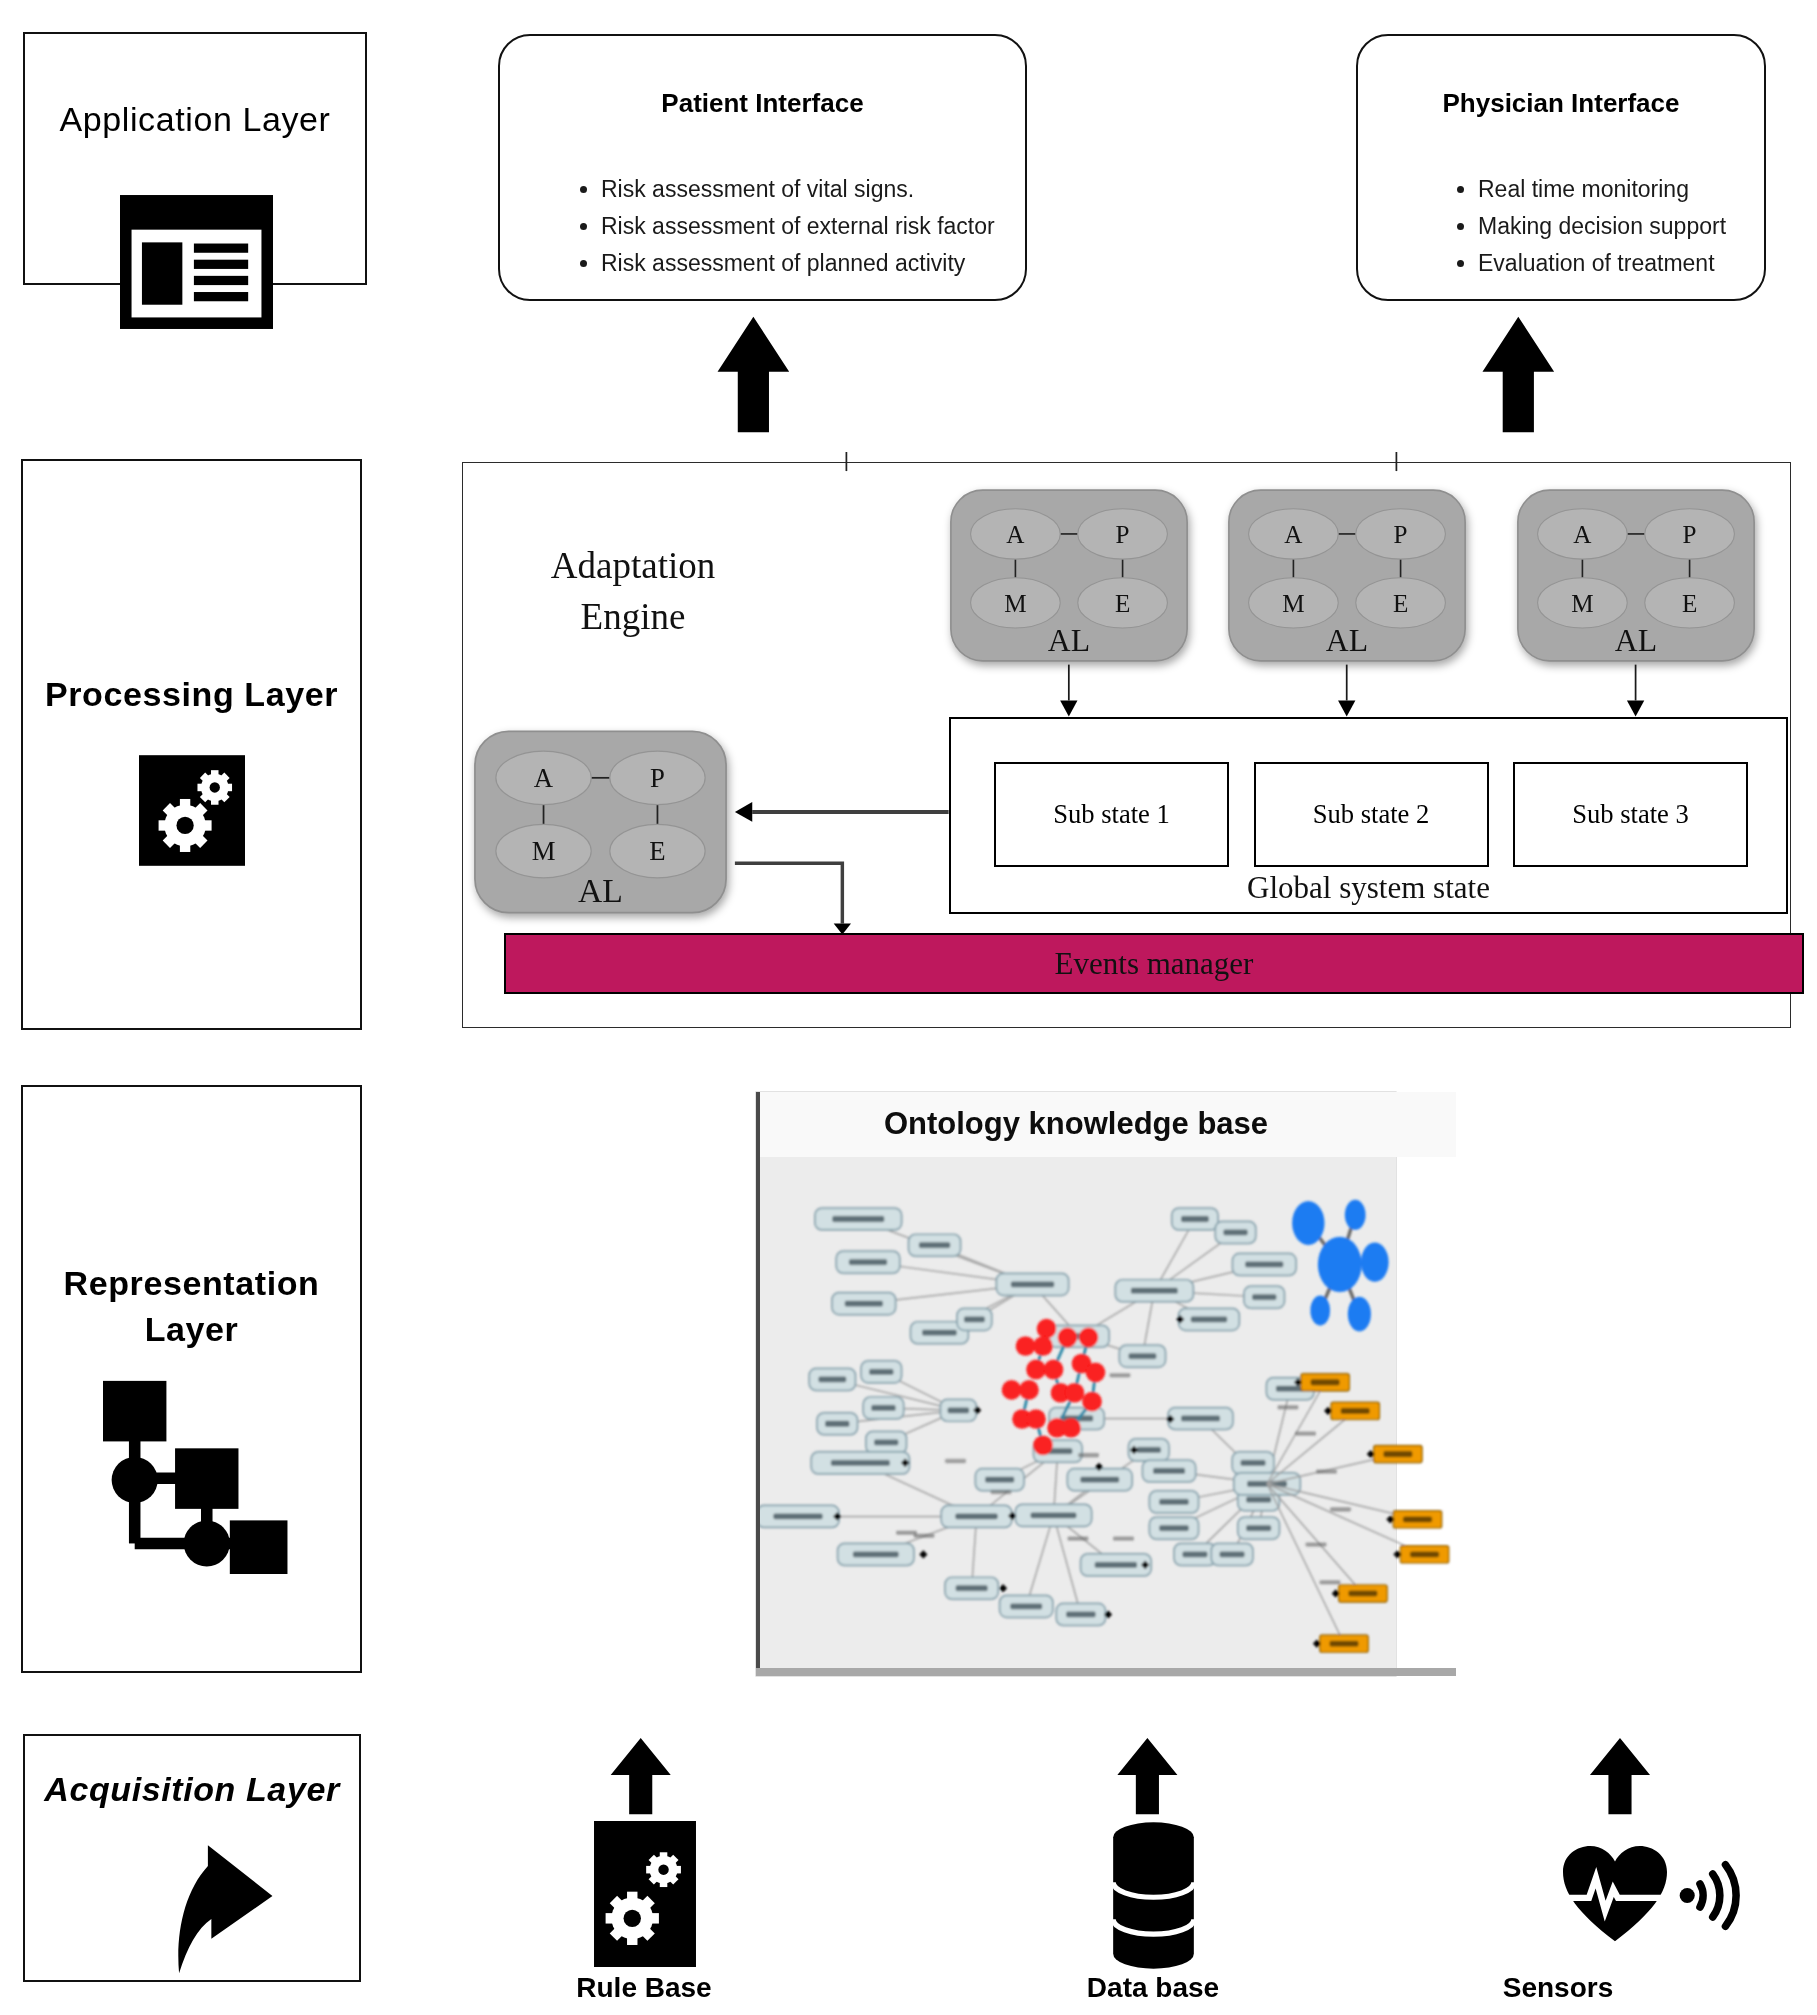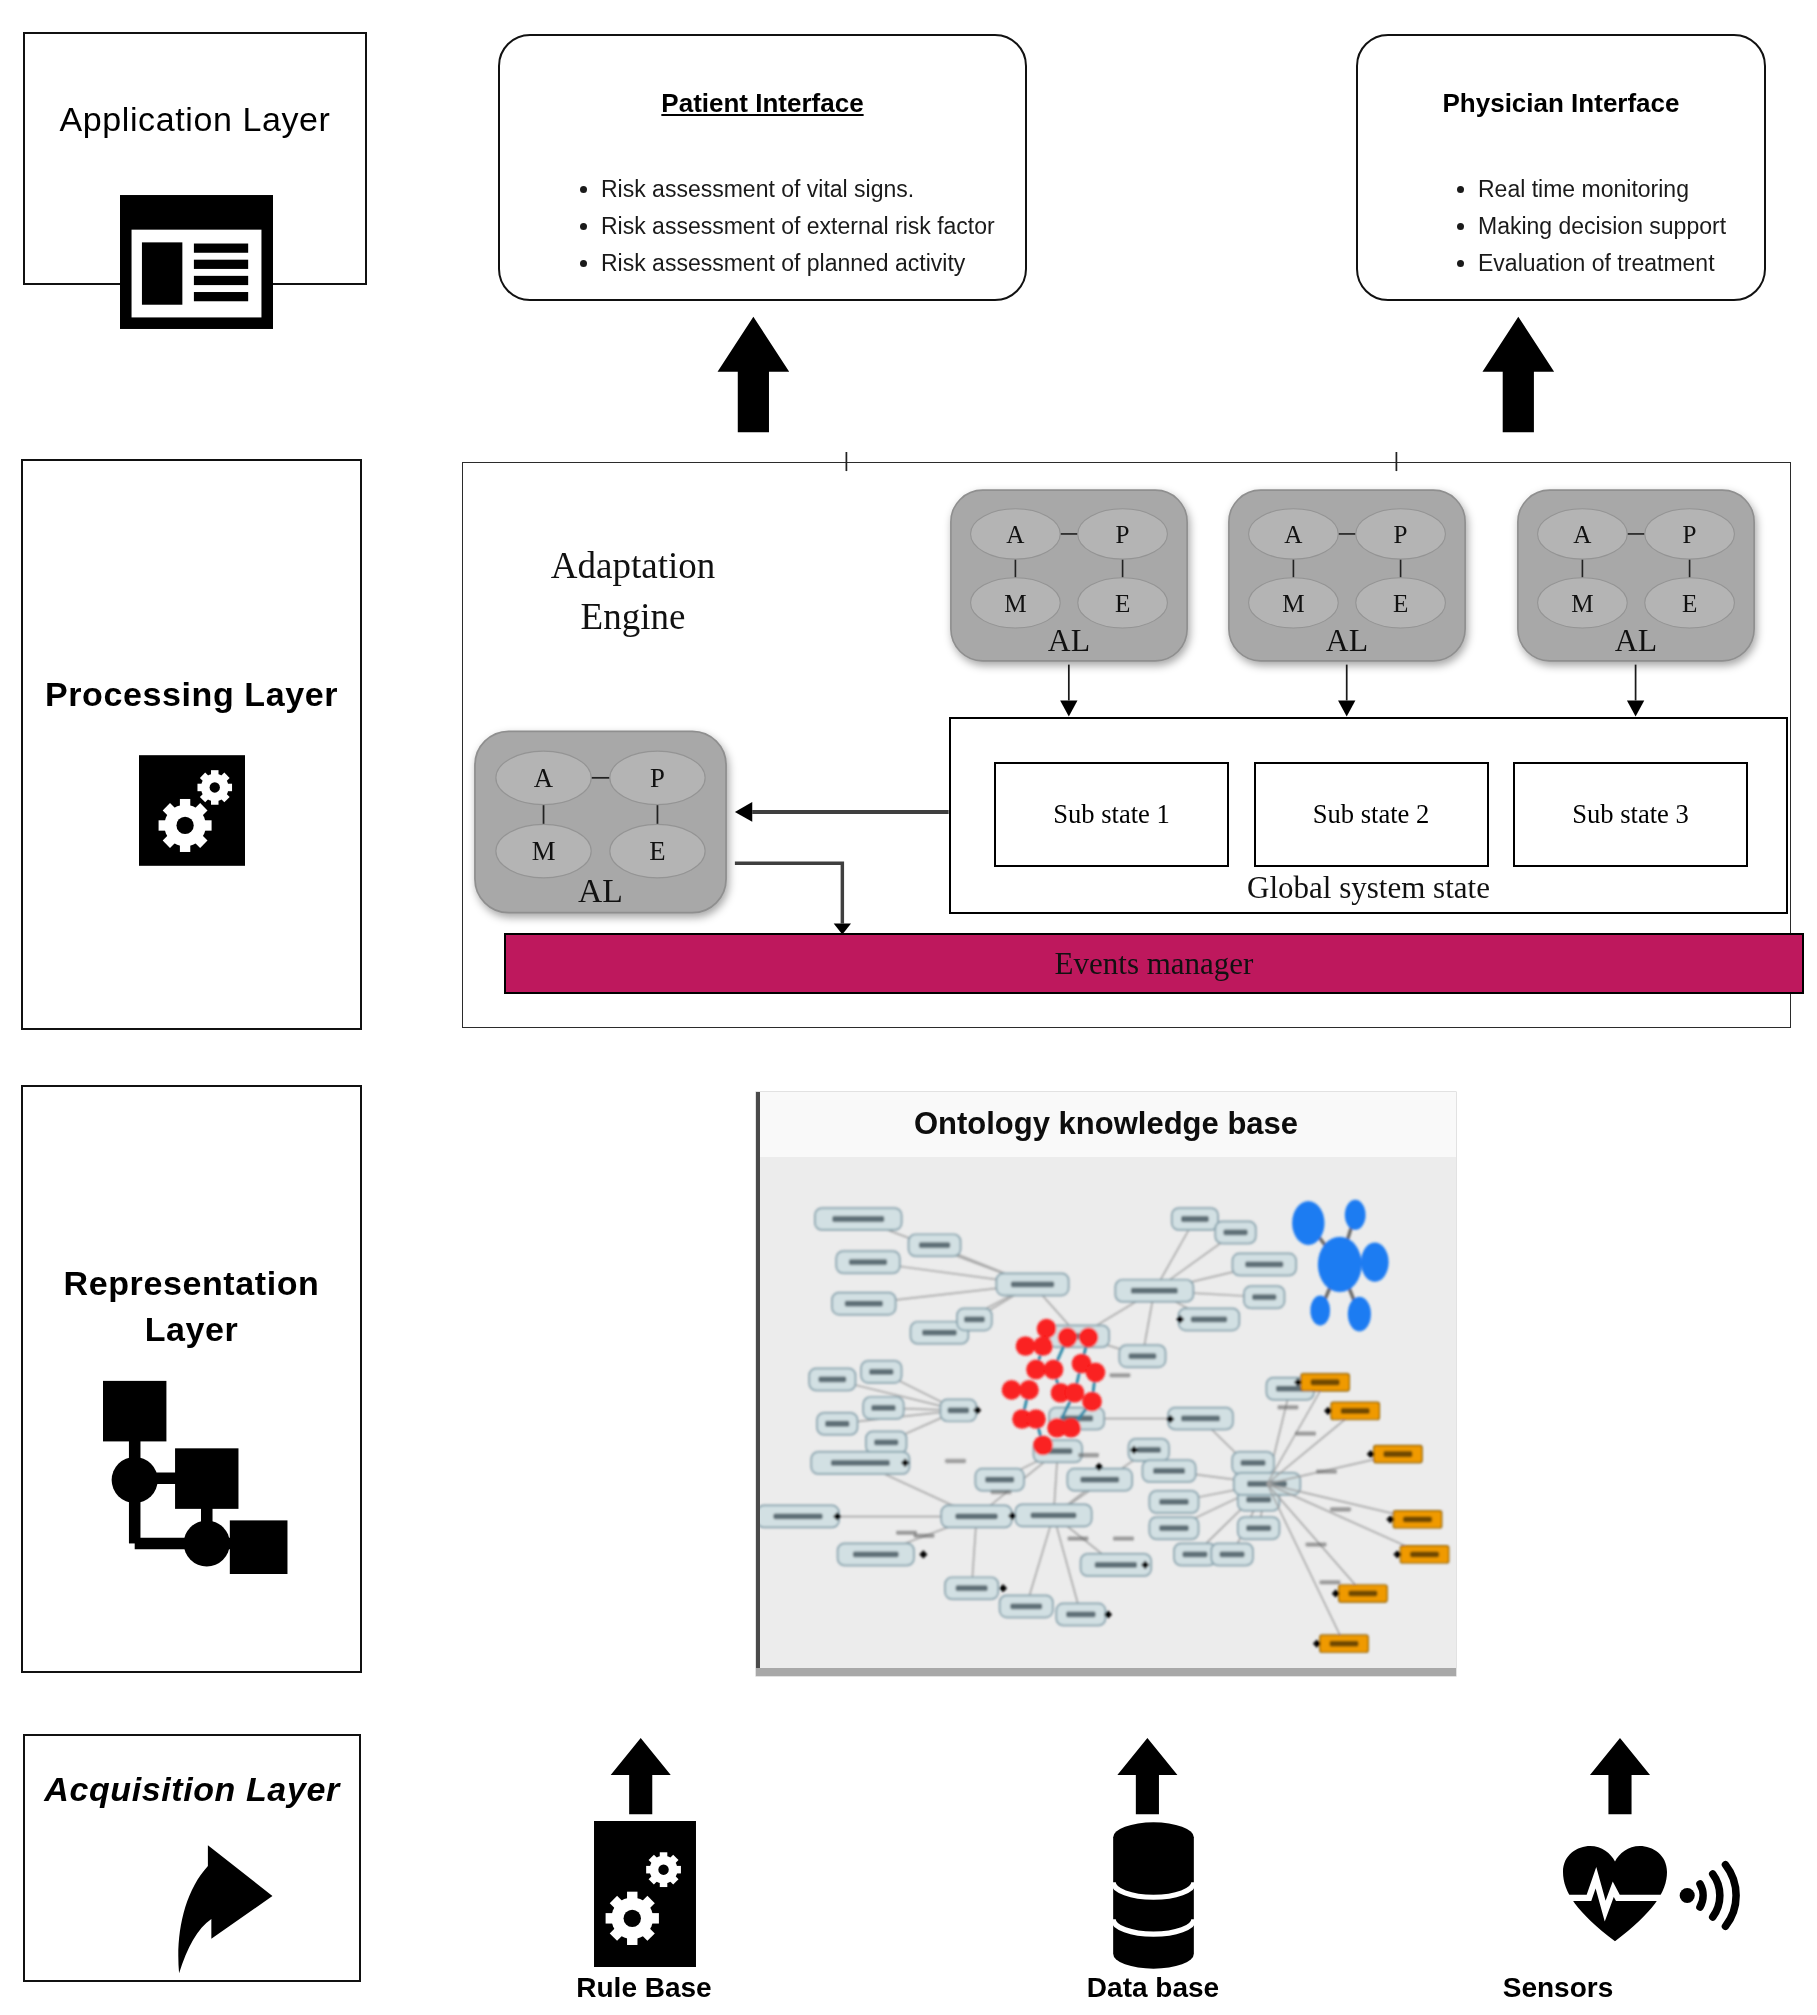--- a/index.html
+++ b/index.html
@@ -95,21 +95,21 @@
   </div>
 
   <div class="abs layer-box" style="left:23px;top:1734px;width:338px;height:248px;font-style:italic;">
     <div class="layer-title bold" style="margin-top:34px;">Acquisition Layer</div>
     <svg class="abs" style="left:118px;top:92px;" width="139" height="151" viewBox="0 0 240 262">
       <path d="M 62 252 C 56 185 70 112 112 66 L 112 30 L 224 118 L 118 192 L 118 158 C 94 174 76 208 62 252 Z" fill="#000"></path>
     </svg>
   </div>
 
   <div class="abs round-box" style="left:498px;top:34px;width:529px;height:267px;">
-    <div class="iface-title" style="margin-top:52px;text-decoration:underline;">Patient Interface</div>
+    <div class="iface-title" style="margin-top:52px;">Patient Interface</div>
     <ul class="iface-list" style="margin-top:52px;padding-left:101px;">
         <li>Risk assessment of vital signs.</li>
         <li>Risk assessment of external risk factor</li>
         <li>Risk assessment of planned activity</li>
       </ul>
   </div>
 
   <div class="abs round-box" style="left:1356px;top:34px;width:410px;height:267px;">
     <div class="iface-title" style="margin-top:52px;">Physician Interface</div>
     <ul class="iface-list" style="margin-top:52px;padding-left:120px;">
@@ -215,21 +215,21 @@
      <g font-family="Liberation Serif, serif" font-size="46" fill="#111" text-anchor="middle">
        <text x="122" y="84" dy="0.35em">A</text>
           <text x="318" y="84" dy="0.35em">P</text>
        <text x="122" y="210" dy="0.35em">M</text>
           <text x="318" y="210" dy="0.35em">E</text>
        <text x="220" y="298" font-size="58">AL</text>
      </g>
    </svg>
     </div>
 
-  <div class="abs onto-panel" style="left:756px;top:1092px;width:700px;height:584px;padding-left:20px;">
+  <div class="abs onto-panel" style="left:756px;top:1092px;width:640px;height:584px;padding-left:20px;">
     <div class="abs onto-band" style="left:0;top:0;width:700px;height:65px;"></div>
     <div class="abs onto-title" style="left:0;top:14.4px;">Ontology knowledge base</div>
     <svg id="onto-svg" class="abs" style="left:0;top:0;" width="700" height="584" viewBox="0 0 1212 1010">
       <defs>
           <filter id="oblur" x="-5%" y="-5%" width="110%" height="110%">
             <feGaussianBlur stdDeviation="1.7"></feGaussianBlur>
           </filter>
         </defs>
       <g id="onto-g" filter="url(#oblur)">
           <line x1="478.7" y1="332.3" x2="177.0" y2="219.2" stroke="#a0a0a0" stroke-width="2.5"></line>

